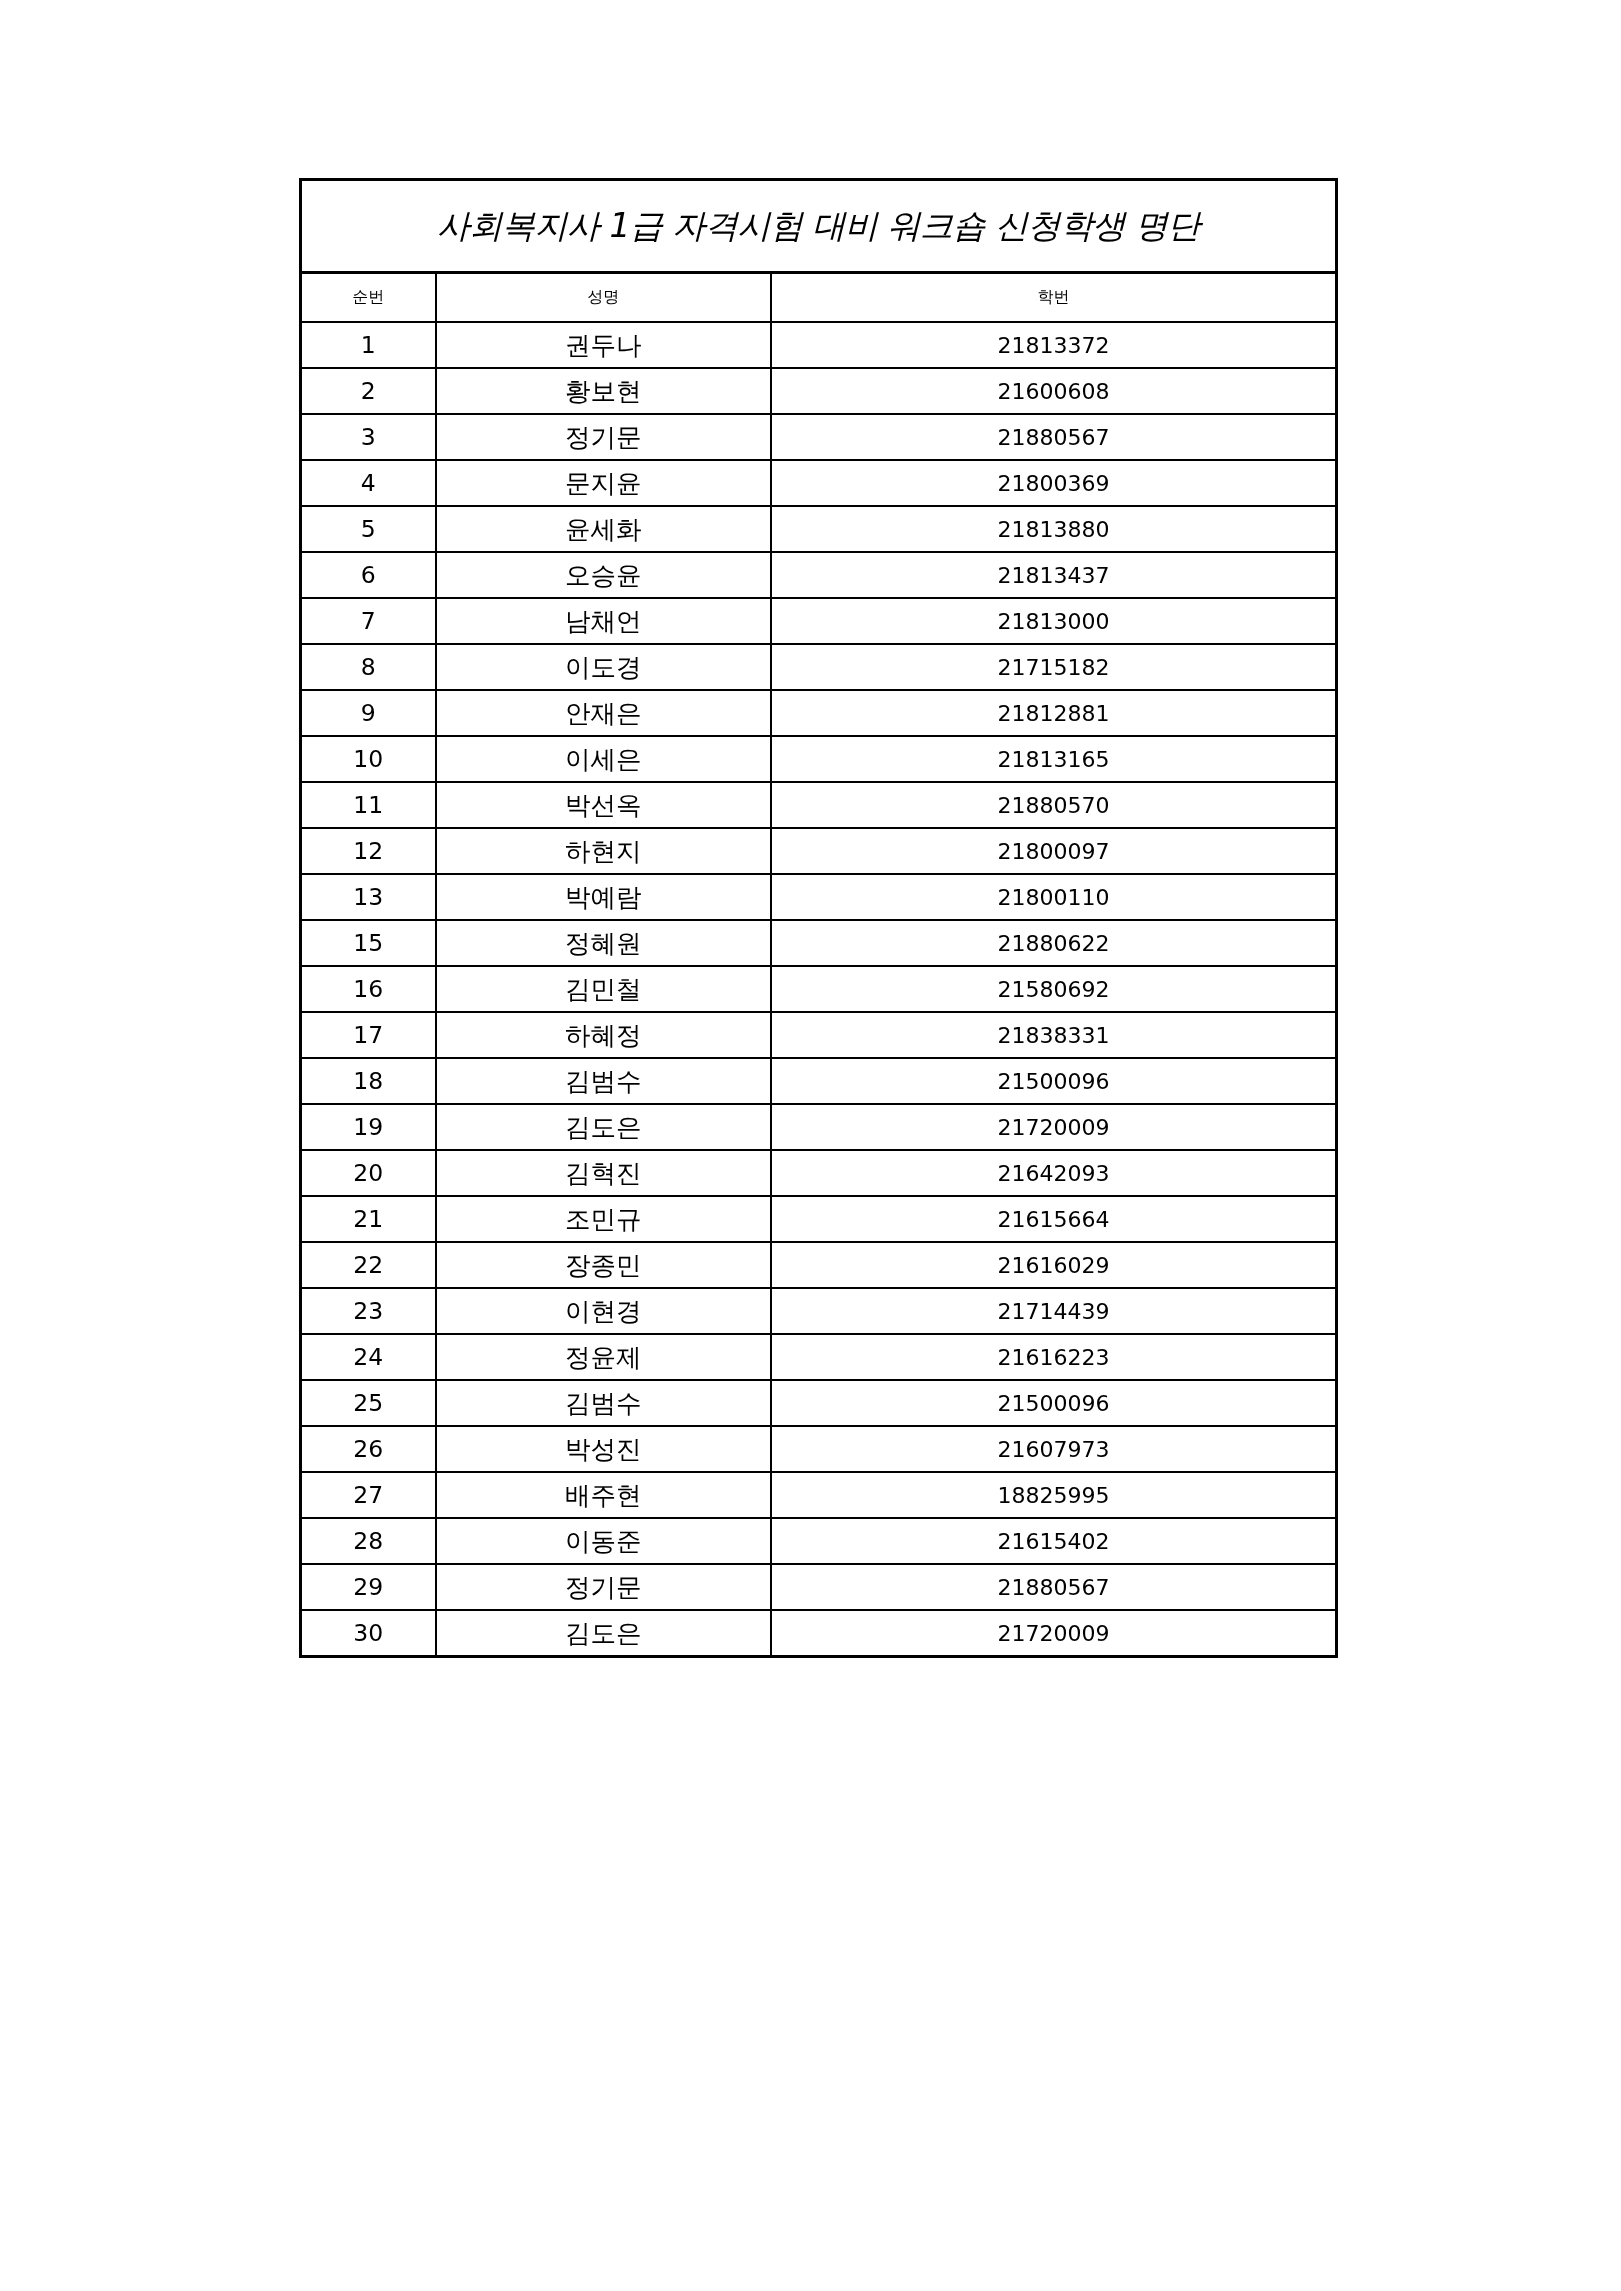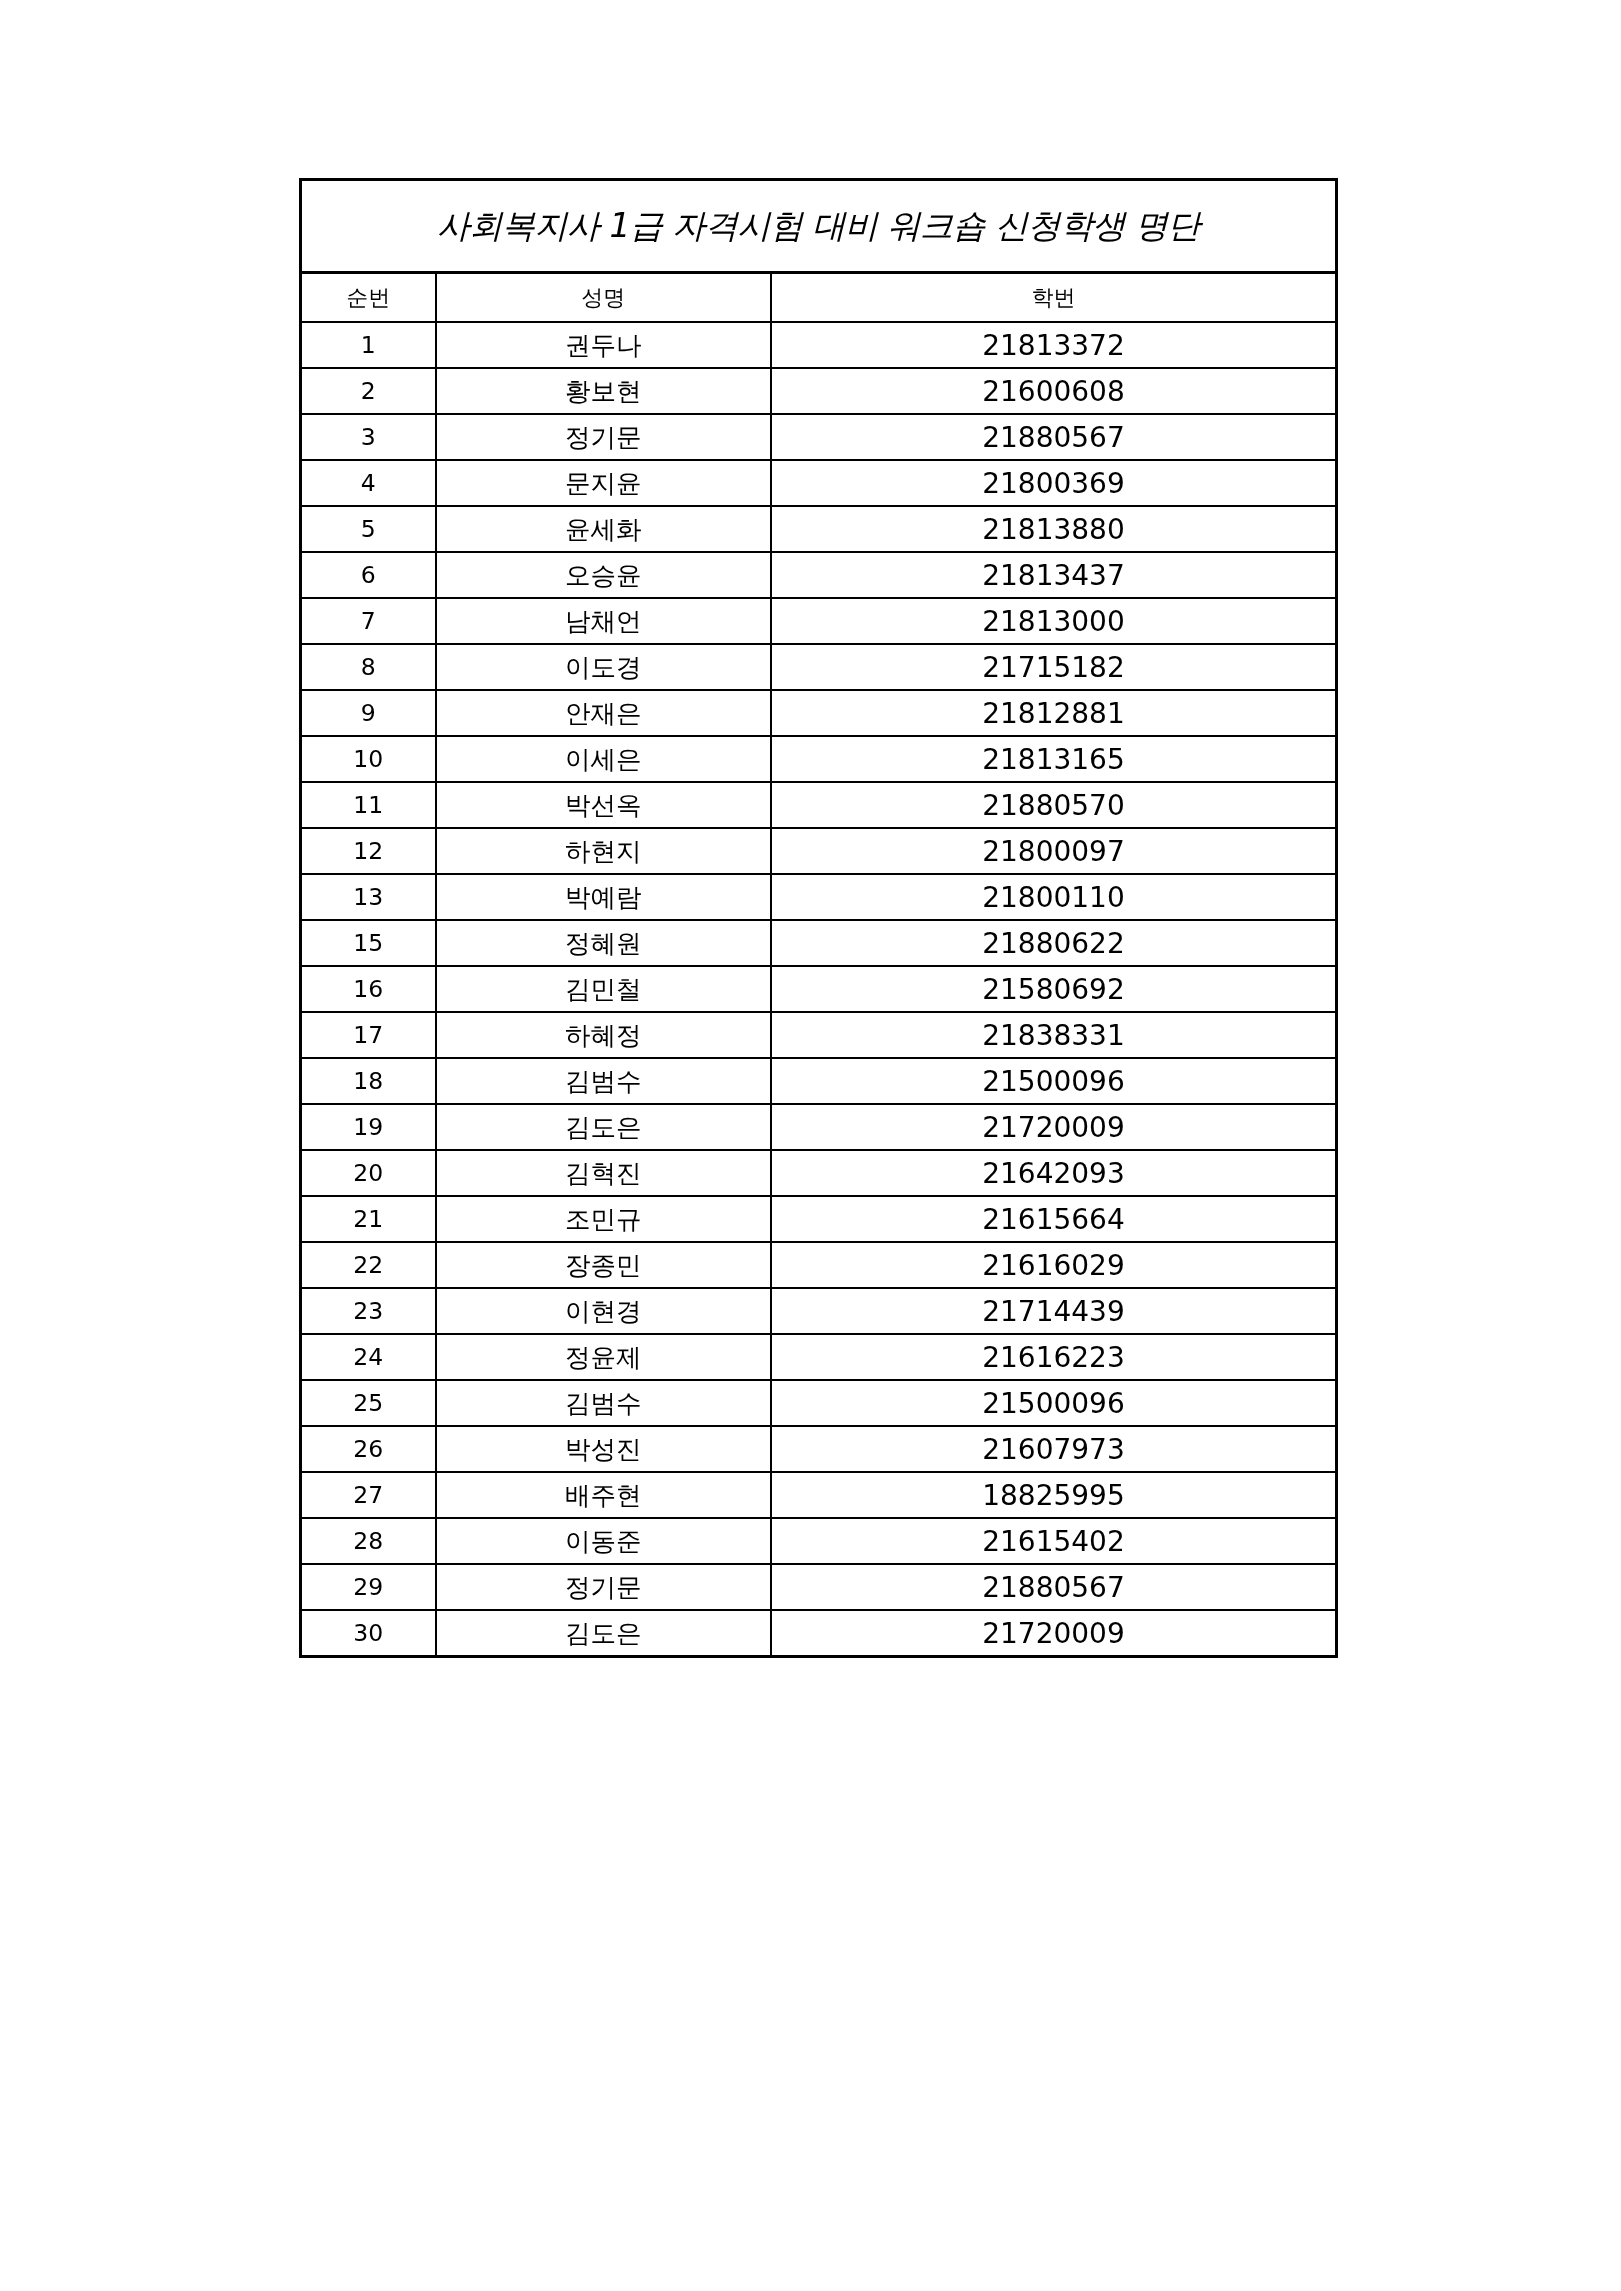--- a/index.html
+++ b/index.html
@@ -50,33 +50,33 @@
   .title-cell {
     height: 90px;
     font-size: 33px;
     font-weight: bold;
     letter-spacing: -0.5px;
     border-bottom: 3.9px solid #000000 !important;
     font-style: italic;
   }
   .head-cell {
     height: 47px;
-    font-size: 22px;
+    font-size: 16px;
     font-weight: bold;
   }
   .body-cell {
     height: 44px;
     font-size: 24.5px;
   }
   .col-no { width: 135px; }
   .col-name { width: 335px; }
   .col-sid { width: 565px; }
   .cell-no { font-size: 23.5px; }
   .cell-name { font-size: 25.5px; border-radius: 14px; }
-  .cell-sid { font-size: 28px; }
+  .cell-sid { font-size: 22px; }
 </style>
 </head>
 <body>
 
 <div class="page">
   <div class="doc-table-wrap">
     <table class="doc-table">
       <colgroup>
         <col class="col-no">
         <col class="col-name">

